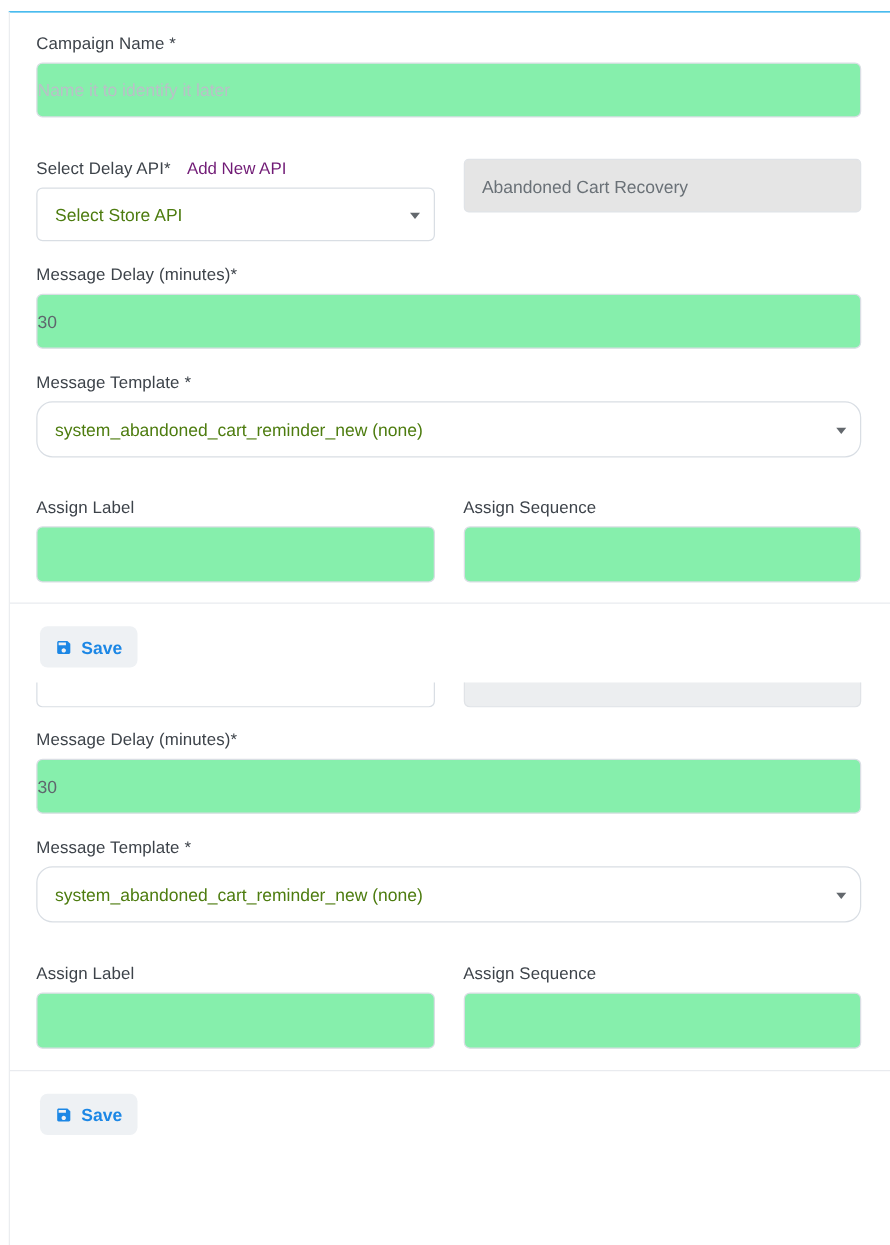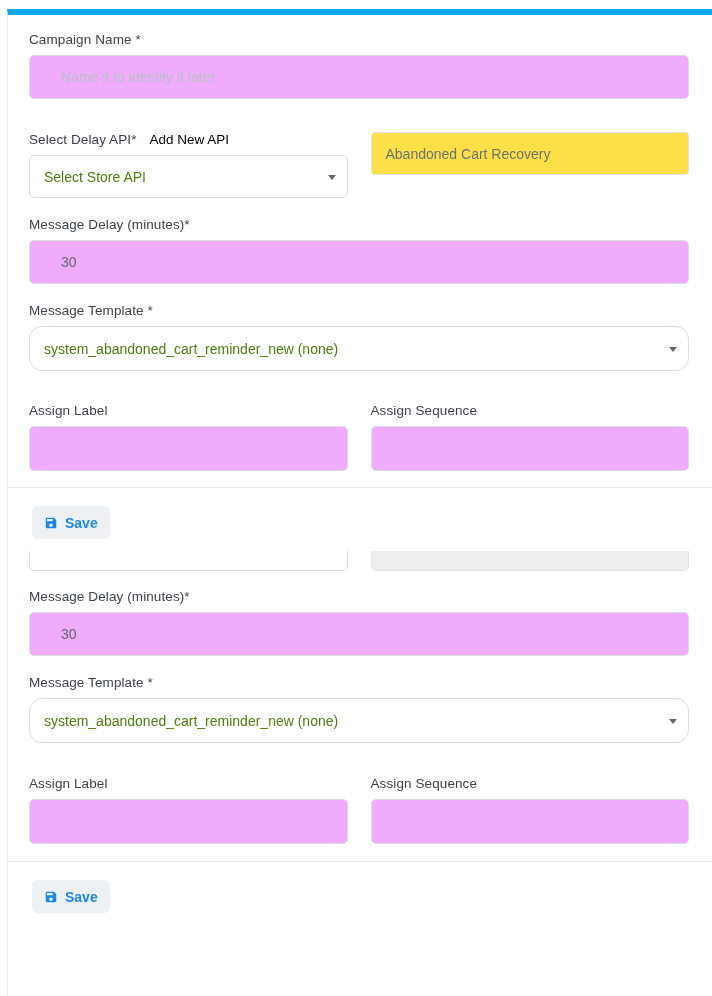--- a/index.html
+++ b/index.html
@@ -4,31 +4,31 @@
 <style>
   * { margin:0; padding:0; box-sizing:border-box; }
   html,body { background:#ffffff; }
   body {
     width:712px; height:996px; overflow:hidden;
     font-family:"Liberation Sans","DejaVu Sans",sans-serif;
     color:#3d434a;
   }
   .card-wrap {
     margin-left:7px; margin-top:9px;
-    border-top:6px solid #0ea5e9; border-left:1px solid #ebedf0;
+    border-top:1px solid #0ea5e9; border-left:1px solid #ebedf0;
     min-height:987px;
   }
   .body-pad { padding:17px 23px 0 21px; }
   .field-label {
     display:block; font-size:13.5px; color:#3d434a; margin-bottom:8px;
     letter-spacing:.1px;
   }
   .text-input {
     width:100%; height:44px; border:1px solid #d9dee4; border-radius:5px;
-    padding:0 31px; font-size:14px; color:#5f666d; background:#f0abfc; outline:none;
+    padding:0 0; font-size:14px; color:#5f666d; background:#86efac; outline:none;
     font-family:inherit;
   }
   .text-input::placeholder { color:#b9c0c7; }
   .group { margin-bottom:19px; }
   .group-lg { margin-bottom:33px; }
   .group-xl { margin-bottom:32px; }
   
   .toggle-row { display:flex; align-items:center; gap:104px; margin-top:14px; }
   .toggle-item { display:flex; align-items:center; gap:9px; cursor:pointer; }
   .switch {
@@ -39,35 +39,35 @@
   .switch .knob {
     position:absolute; top:2px; width:17px; height:17px; border-radius:50%;
   }
   .switch.on .knob { right:2px; background:#ffffff; }
   .switch.off .knob { left:2px; top:1.5px; background:#b4bbc2; }
   .toggle-label { font-size:14px; font-weight:700; color:#2e3338; }
   
   .row2 { display:flex; gap:23px; }
   .col { flex:1; min-width:0; }
   .label-row { display:flex; align-items:baseline; gap:13px; margin-bottom:8px; }
-  .link { font-size:13.5px; color:#000000; text-decoration:none; cursor:pointer; }
+  .link { font-size:13.5px; color:#701a75; text-decoration:none; cursor:pointer; }
   
   .selectbox {
     position:relative; height:43px; border:1px solid #d9dee4; border-radius:5px;
     background:#fff; display:flex; align-items:center; padding:0 28px 0 14px;
     font-size:14px; color:#4d7c0f; cursor:pointer;
   }
   .selectbox.tall { height:45px;border-radius:13px; }
   .caret {
     position:absolute; right:11px; top:50%; transform:translateY(-38%);
     width:0; height:0; border-left:4px solid transparent; border-right:4px solid transparent;
     border-top:5px solid #63686d;
   }
   .disabled-input {
-    height:43px; border:1px solid #e0e3e7; border-radius:4px; background:#fde047;
+    height:43px; border:1px solid #e0e3e7; border-radius:4px; background:#e5e5e5;
     display:flex; align-items:center; padding:16px 14px; font-size:14px; color:#6a7177;
   }
   .assign-input { height:45px; }
   
   .divider { border:none; border-top:1px solid #e9ebef; margin:16px 0 0 0; }
   .footer { padding:18px 0 12px 24px; }
   .save-btn {
     display:inline-flex; align-items:center; gap:7px;
     background:#eef1f4; border:none; border-radius:6px;
     height:33px; padding:0 12px; cursor:pointer;

